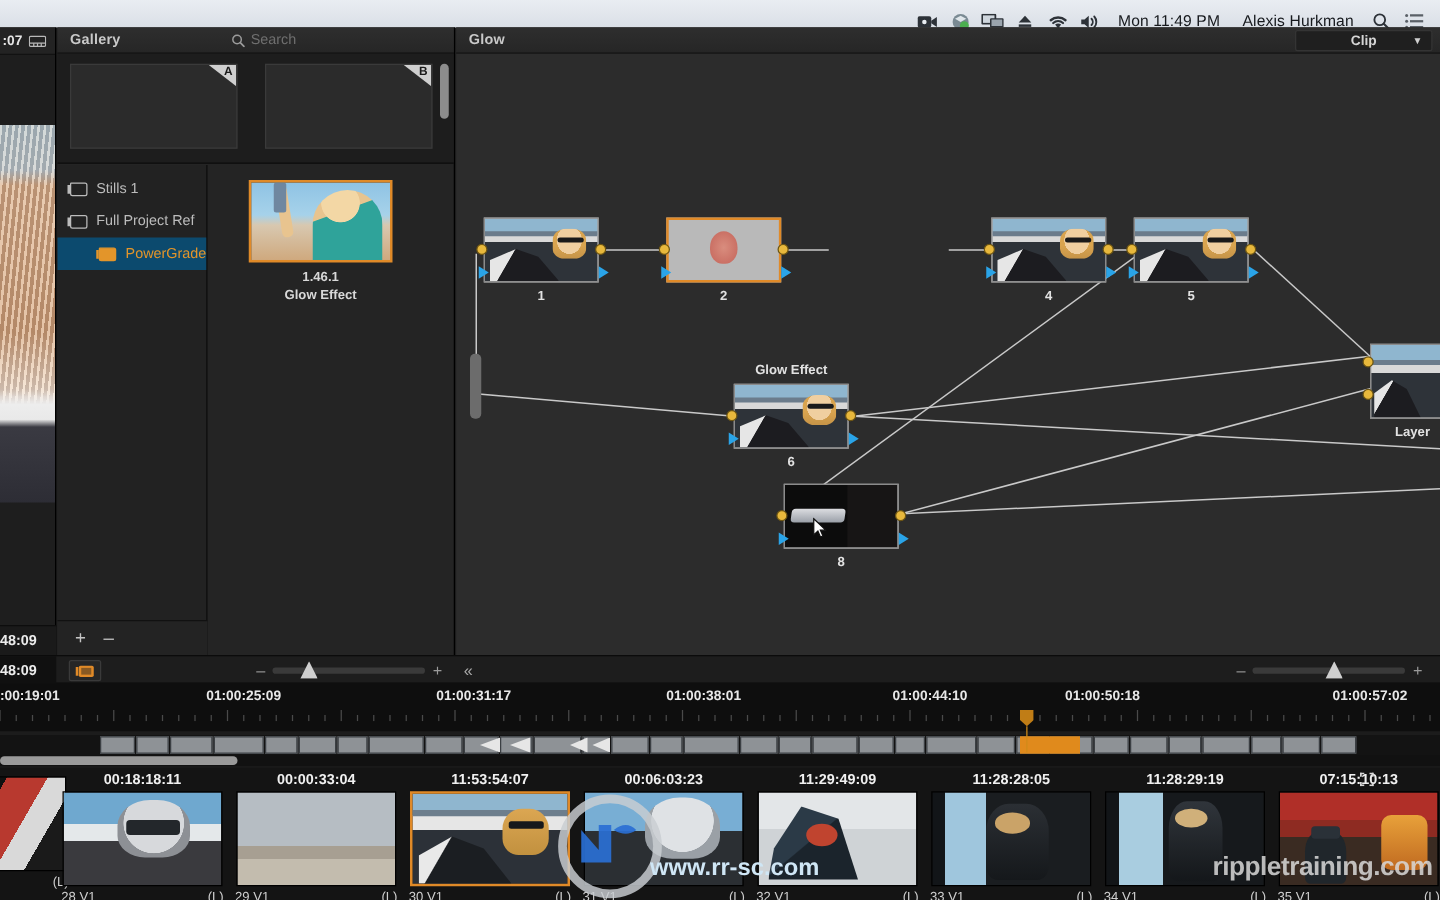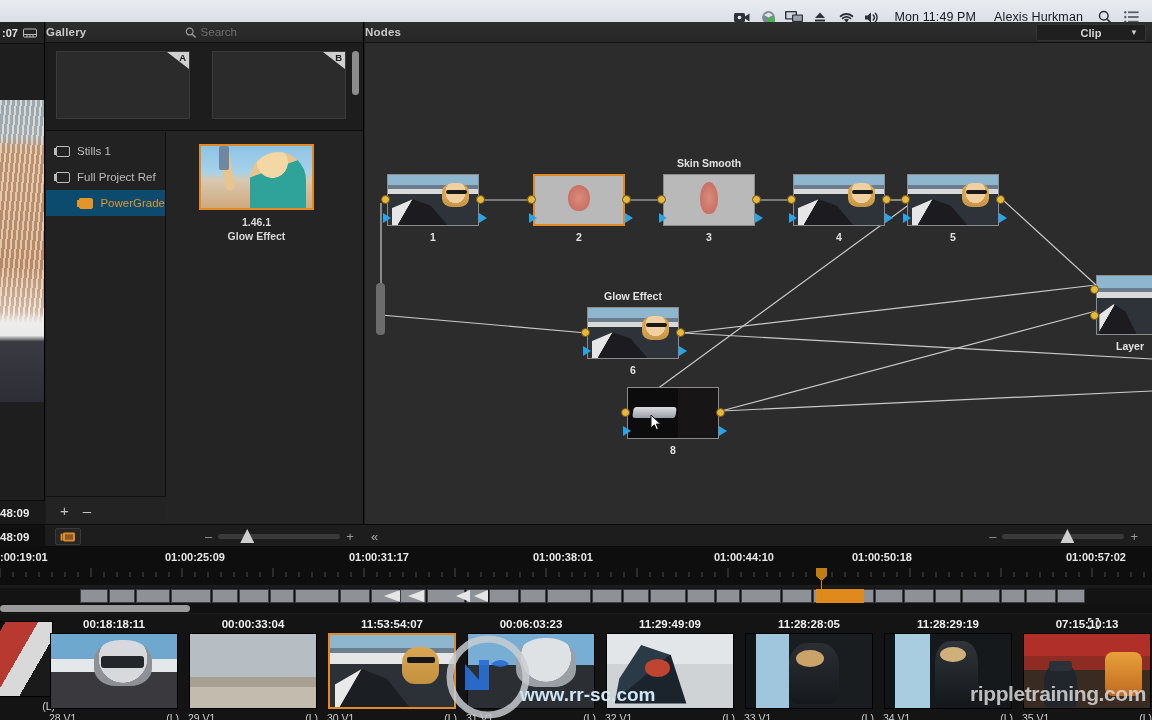--- a/index.html
+++ b/index.html
@@ -34,21 +34,21 @@
             mask-image:linear-gradient(#000 16%, #000 70%, transparent 74%); }
   #ls-bot{ position:absolute; left:0; bottom:0; width:45px; height:24px; background:#1a1a1a;
     border-top:1px solid #0d0d0d; display:flex; align-items:center; }
   #ls-bot span{ color:#ececec; font-size:11.5px; font-weight:bold; }
 
   
   #gallery{ position:absolute; left:46px; top:0; width:318px; height:502px; background:#242424;
     border-right:1px solid #000; }
   .panel-head{ height:21px; background:linear-gradient(#2e2e2e,#262626); border-bottom:1px solid #111;
     display:flex; align-items:center; position:relative; }
-  .panel-title{ color:#c9c9c9; font-size:11.5px; font-weight:bold; letter-spacing:.2px; }
+  .panel-title{ color:#c9c9c9; font-size:11.5px; font-weight:bold; padding-left:10px; letter-spacing:.2px; }
   #gal-search{ position:absolute; left:50%; transform:translateX(-38%); display:flex; align-items:center; gap:5px; }
   #gal-search .ph{ color:#6f6f6f; font-size:11.5px; }
 
   #gal-stills{ position:relative; height:88px; background:#1d1d1d; border-bottom:1px solid #0c0c0c;
     padding:8px 10px; display:flex; gap:22px; }
   .still{ width:134px; height:68px; background:#2b2b2b; border:1px solid #3a3a3a; position:relative; }
   .still .corner{ position:absolute; right:0; top:0; width:22px; height:17px;
     background:#cfcfcf; clip-path:polygon(100% 0,100% 100%,0 0); }
   .still .cl{ position:absolute; right:3px; top:0px; font-size:9.5px; color:#1a1a1a; font-weight:bold; }
   #gal-scroll{ position:absolute; right:4px; top:8px; width:7px; height:44px; background:#8c8c8c; border-radius:4px; }
@@ -308,21 +308,21 @@
 
       <div id="gal-foot">
         <span class="pm">+</span>
         <span class="pm">–</span>
       </div>
     </div>
   </div>
 
   <div id="nodes">
     <div class="panel-head">
-      <div class="panel-title">Nodes</div>
+      <div class="panel-title">Glow</div>
       <div id="node-clipsel">
         <span>Clip</span>
         <span class="cv">▼</span>
       </div>
     </div>
 
     <div id="node-canvas">
 
       <svg class="wires" width="787" height="481">
         <g stroke="#c9c9c9" stroke-width="1.2" fill="none">
@@ -377,33 +377,20 @@
             </div>
         </div>
         <span class="nname"></span>
         <span class="nnum">2</span>
         <span class="dotY" style="left:-6px; top:21px;"></span>
         <span class="dotY" style="right:-6px; top:21px;"></span>
         <span class="triB" style="left:-4px; top:39px;"></span>
         <span class="triB" style="right:-8px; top:39px;"></span>
       </div>
 
-      <div class="node" style="left:298px; top:131px;">
-        <div class="nbox">
-          <div class="thumb-grey">
-              <div class="blob" style="width:18px;height:32px;"></div>
-            </div>
-        </div>
-        <span class="nname">Skin Smooth</span>
-        <span class="nnum">3</span>
-        <span class="dotY" style="left:-6px; top:21px;"></span>
-        <span class="dotY" style="right:-6px; top:21px;"></span>
-        <span class="triB" style="left:-4px; top:39px;"></span>
-        <span class="triB" style="right:-8px; top:39px;"></span>
-      </div>
 
       <div class="node" style="left:428px; top:131px;">
         <div class="nbox">
           <div class="thumb-rider">
               <div class="mtn"></div>
               <div class="bike"></div>
               <div class="face"></div>
               <div class="glass"></div>
             </div>
         </div>

